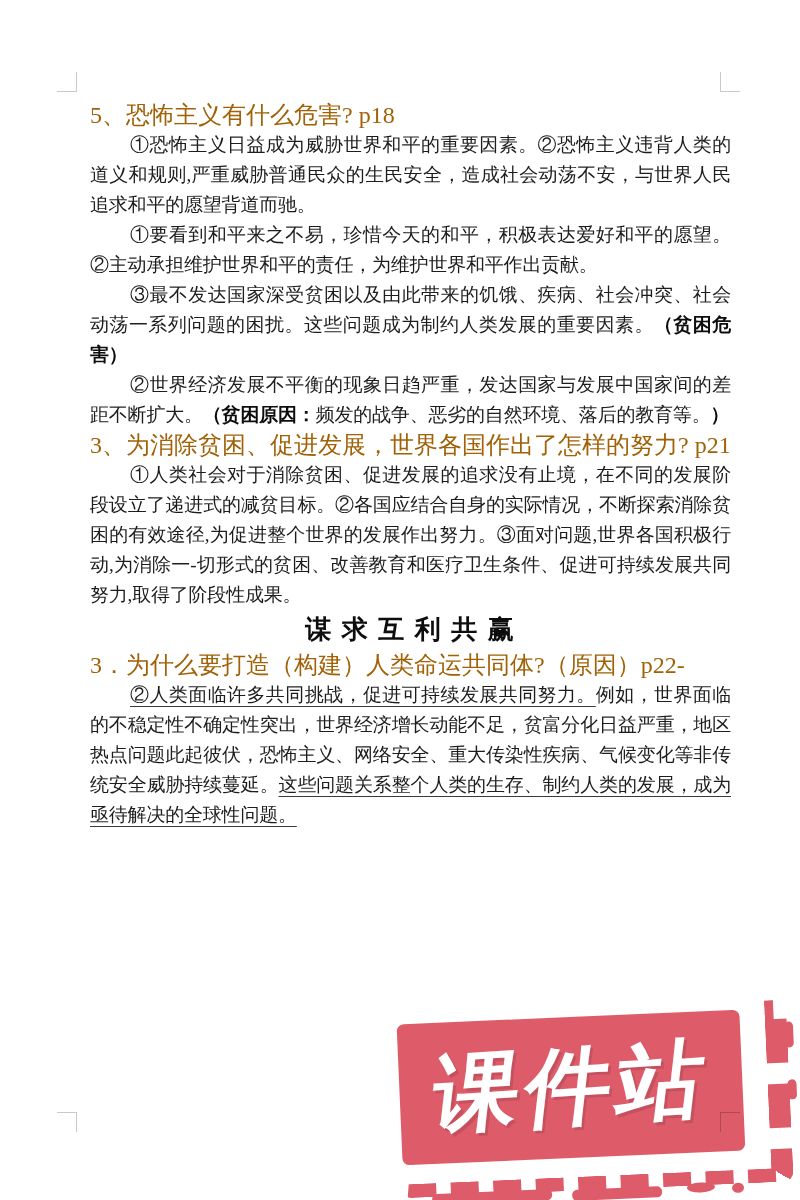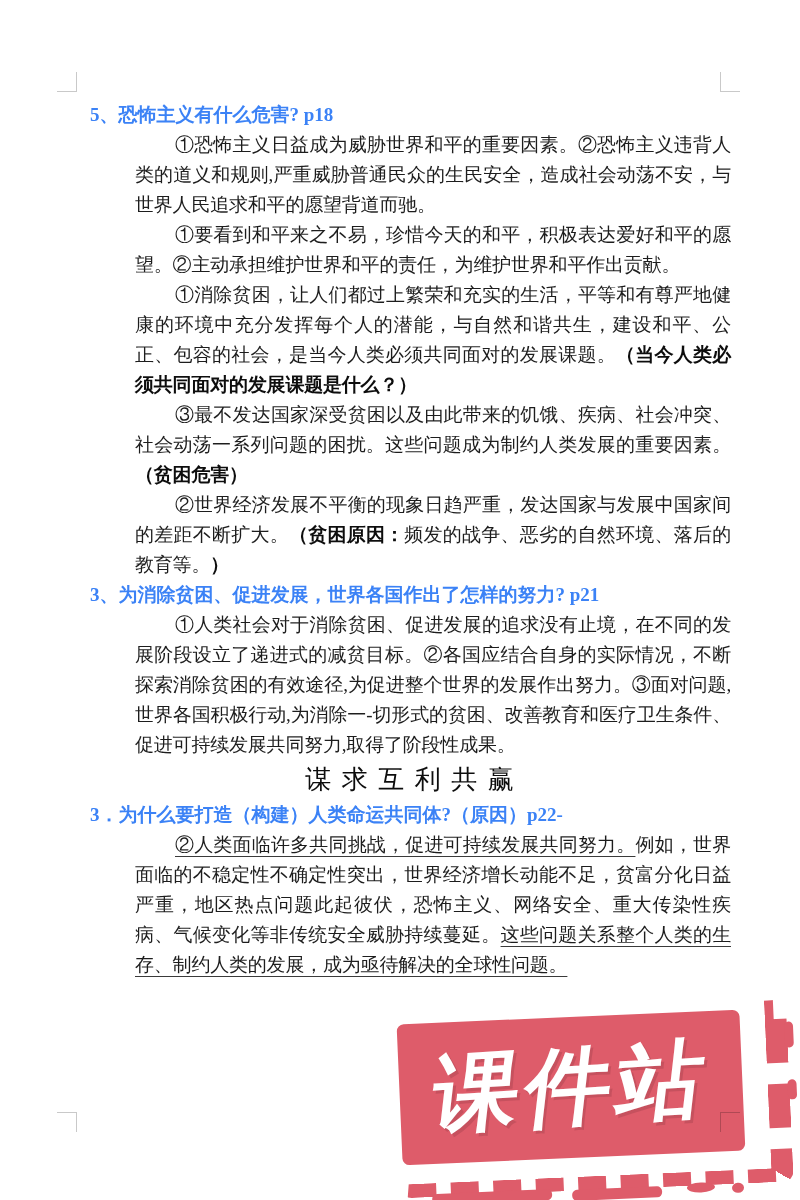--- a/index.html
+++ b/index.html
@@ -10,27 +10,27 @@
   }
   
   .page-body{
     position:absolute;left:90px;top:100px;width:641px;
     color:#1d1d1d;
   }
   .block{
     font-size:19px;line-height:30px;text-align:justify;
     letter-spacing:-0.2px;
   }
-  .block.body{text-indent:40px;margin-left:45px;}
+  .block.body{text-indent:40px;}
   .block.heading{
-    font-weight:bold;font-size:19px;color:#3b82f6;
+    font-weight:normal;font-size:24px;color:#a16207;
     line-height:30px;letter-spacing:0;
   }
   .block.title{
-    text-align:center;font-weight:normal;font-size:26px;color:#0d0d0d;
+    text-align:center;font-weight:bold;font-size:26px;color:#0d0d0d;
     line-height:40px;letter-spacing:2px;text-indent:0;
   }
   .b{font-weight:bold;color:#0d0d0d;}
   .u{
     text-decoration:underline;
     text-decoration-thickness:1px;
     text-underline-offset:5px;
     text-decoration-color:#3a3a3a;
   }
   
@@ -100,21 +100,20 @@
   </div>
 <div class="corner br">
     <div class="h"></div>
     <div class="v"></div>
   </div>
 
 <div class="page-body">
     <div class="block heading"><span>5、恐怖主义有什么危害? p18</span></div>
     <div class="block body"><span>①恐怖主义日益成为威胁世界和平的重要因素。②恐怖主义违背人类的道义和规则,严重威胁普通民众的生民安全，造成社会动荡不安，与世界人民追求和平的愿望背道而驰。</span></div>
     <div class="block body"><span>①要看到和平来之不易，珍惜今天的和平，积极表达爱好和平的愿望。②主动承担维护世界和平的责任，为维护世界和平作出贡献。</span></div>
-    <div class="block body"><span>①消除贫困，让人们都过上繁荣和充实的生活，平等和有尊严地健康的环境中充分发挥每个人的潜能，与自然和谐共生，建设和平、公正、包容的社会，是当今人类必须共同面对的发展课题。</span><span class="b">（当今人类必须共同面对的发展课题是什么？）</span></div>
     <div class="block body"><span>③最不发达国家深受贫困以及由此带来的饥饿、疾病、社会冲突、社会动荡一系列问题的困扰。这些问题成为制约人类发展的重要因素。</span><span class="b">（贫困危害）</span></div>
     <div class="block body"><span>②世界经济发展不平衡的现象日趋严重，发达国家与发展中国家间的差距不断扩大。</span><span class="b">（贫困原因：</span><span>频发的战争、恶劣的自然环境、落后的教育等。</span><span class="b">）</span></div>
     <div class="block heading"><span>3、为消除贫困、促进发展，世界各国作出了怎样的努力?  p21</span></div>
     <div class="block body"><span>①人类社会对于消除贫困、促进发展的追求没有止境，在不同的发展阶段设立了递进式的减贫目标。②各国应结合自身的实际情况，不断探索消除贫困的有效途径,为促进整个世界的发展作出努力。③面对问题,世界各国积极行动,为消除一-切形式的贫困、改善教育和医疗卫生条件、促进可持续发展共同努力,取得了阶段性成果。</span></div>
     <div class="block title"><span>谋 求 互 利 共 赢</span></div>
     <div class="block heading"><span>3．为什么要打造（构建）人类命运共同体?（原因）p22-</span></div>
     <div class="block body"><span class="u">②人类面临许多共同挑战，促进可持续发展共同努力。</span><span>例如，世界面临的不稳定性不确定性突出，世界经济增长动能不足，贫富分化日益严重，地区热点问题此起彼伏，恐怖主义、网络安全、重大传染性疾病、气候变化等非传统安全威胁持续蔓延。</span><span class="u">这些问题关系整个人类的生存、制约人类的发展，成为亟待解决的全球性问题。</span></div>
   </div>
 
 <div class="stamp">

